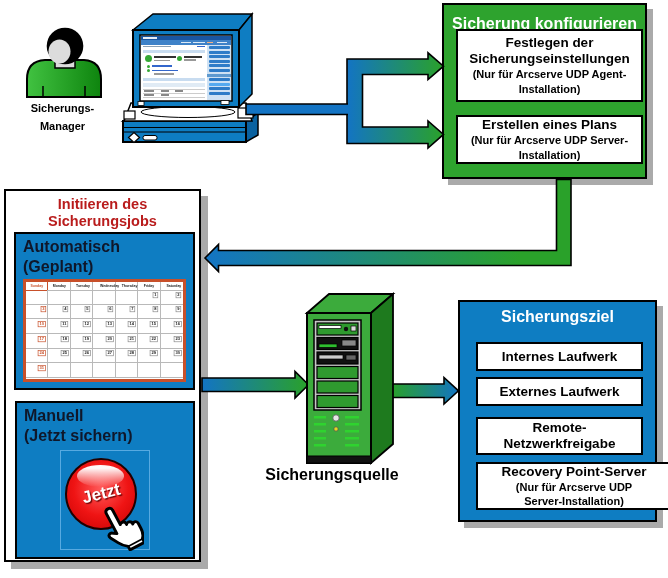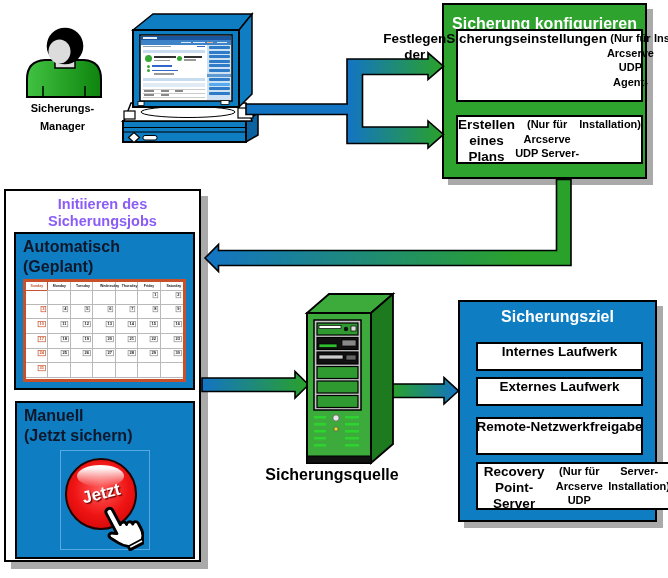--- a/index.html
+++ b/index.html
@@ -1,20 +1,20 @@
 <!DOCTYPE html>
 <html><head>
 <meta charset="utf-8">
 <style>
   html,body{margin:0;padding:0}
   #stage{position:relative;width:668px;height:578px;background:#fff;font-family:"Liberation Sans",sans-serif;font-weight:bold;overflow:hidden}
   .abs{position:absolute}
   .panel{position:absolute;border:2px solid #000;box-sizing:border-box}
   .shadow{box-shadow:6px 6px 0 #aaa}
-  .wbox{position:absolute;border:2px solid #000;background:#fff;box-sizing:border-box;text-align:center;color:#000;display:flex;flex-direction:row;justify-content:center}
+  .wbox{position:absolute;border:2px solid #000;background:#fff;box-sizing:border-box;text-align:center;color:#000;display:flex;flex-direction:column;justify-content:center}
   .wtitle{font-size:13.5px;line-height:16px}
   .wnote{font-size:11px;line-height:14.5px}
   .ttl-white{color:#fff;text-align:center}
   .blue-label{color:#0f172a;font-size:16px;line-height:20px}
   
   #calendar{position:absolute;background:#fff;border:3px solid #c8502a;box-sizing:border-box}
   .cal-head{display:grid;grid-template-columns:repeat(7,minmax(0,1fr));height:8px}
   .cal-h{font-size:6px;line-height:8px;text-align:center;color:#222;border-right:1px solid #b9b9b9;border-bottom:1px solid #b9b9b9;overflow:visible;white-space:nowrap}
   .cal-h span{display:inline-block;transform:scale(0.58);transform-origin:50% 60%}
   .cal-h:last-child{border-right:none}
@@ -136,21 +136,21 @@
       <div class="wnote">Installation)</div>
     </div>
     <div class="wbox" style="left:12px;top:110px;width:187px;height:49px">
       <div class="wtitle">Erstellen eines Plans</div>
       <div class="wnote">(Nur für Arcserve UDP Server-</div>
       <div class="wnote">Installation)</div>
     </div>
   </div>
 
   <div class="panel" style="left:4px;top:189px;width:197px;height:373px;background:#fff;box-shadow:7px 7px 0 #aaa">
-    <div style="margin-top:5px;text-align:center;color:#8b5cf6;font-size:14.5px;line-height:17px">
+    <div style="margin-top:5px;text-align:center;color:#b91c1c;font-size:14.5px;line-height:17px">
       <div>Initiieren des</div>
       <div>Sicherungsjobs</div>
     </div>
     <div class="panel" style="left:8px;top:41px;width:181px;height:158px;background:#0E7DC2">
       <div class="blue-label" style="margin:3px 0 0 7px">
         <div>Automatisch</div>
         <div>(Geplant)</div>
       </div>
       <div id="calendar" style="left:7px;top:45px;width:163px;height:103px">
         <div class="cal-head">

